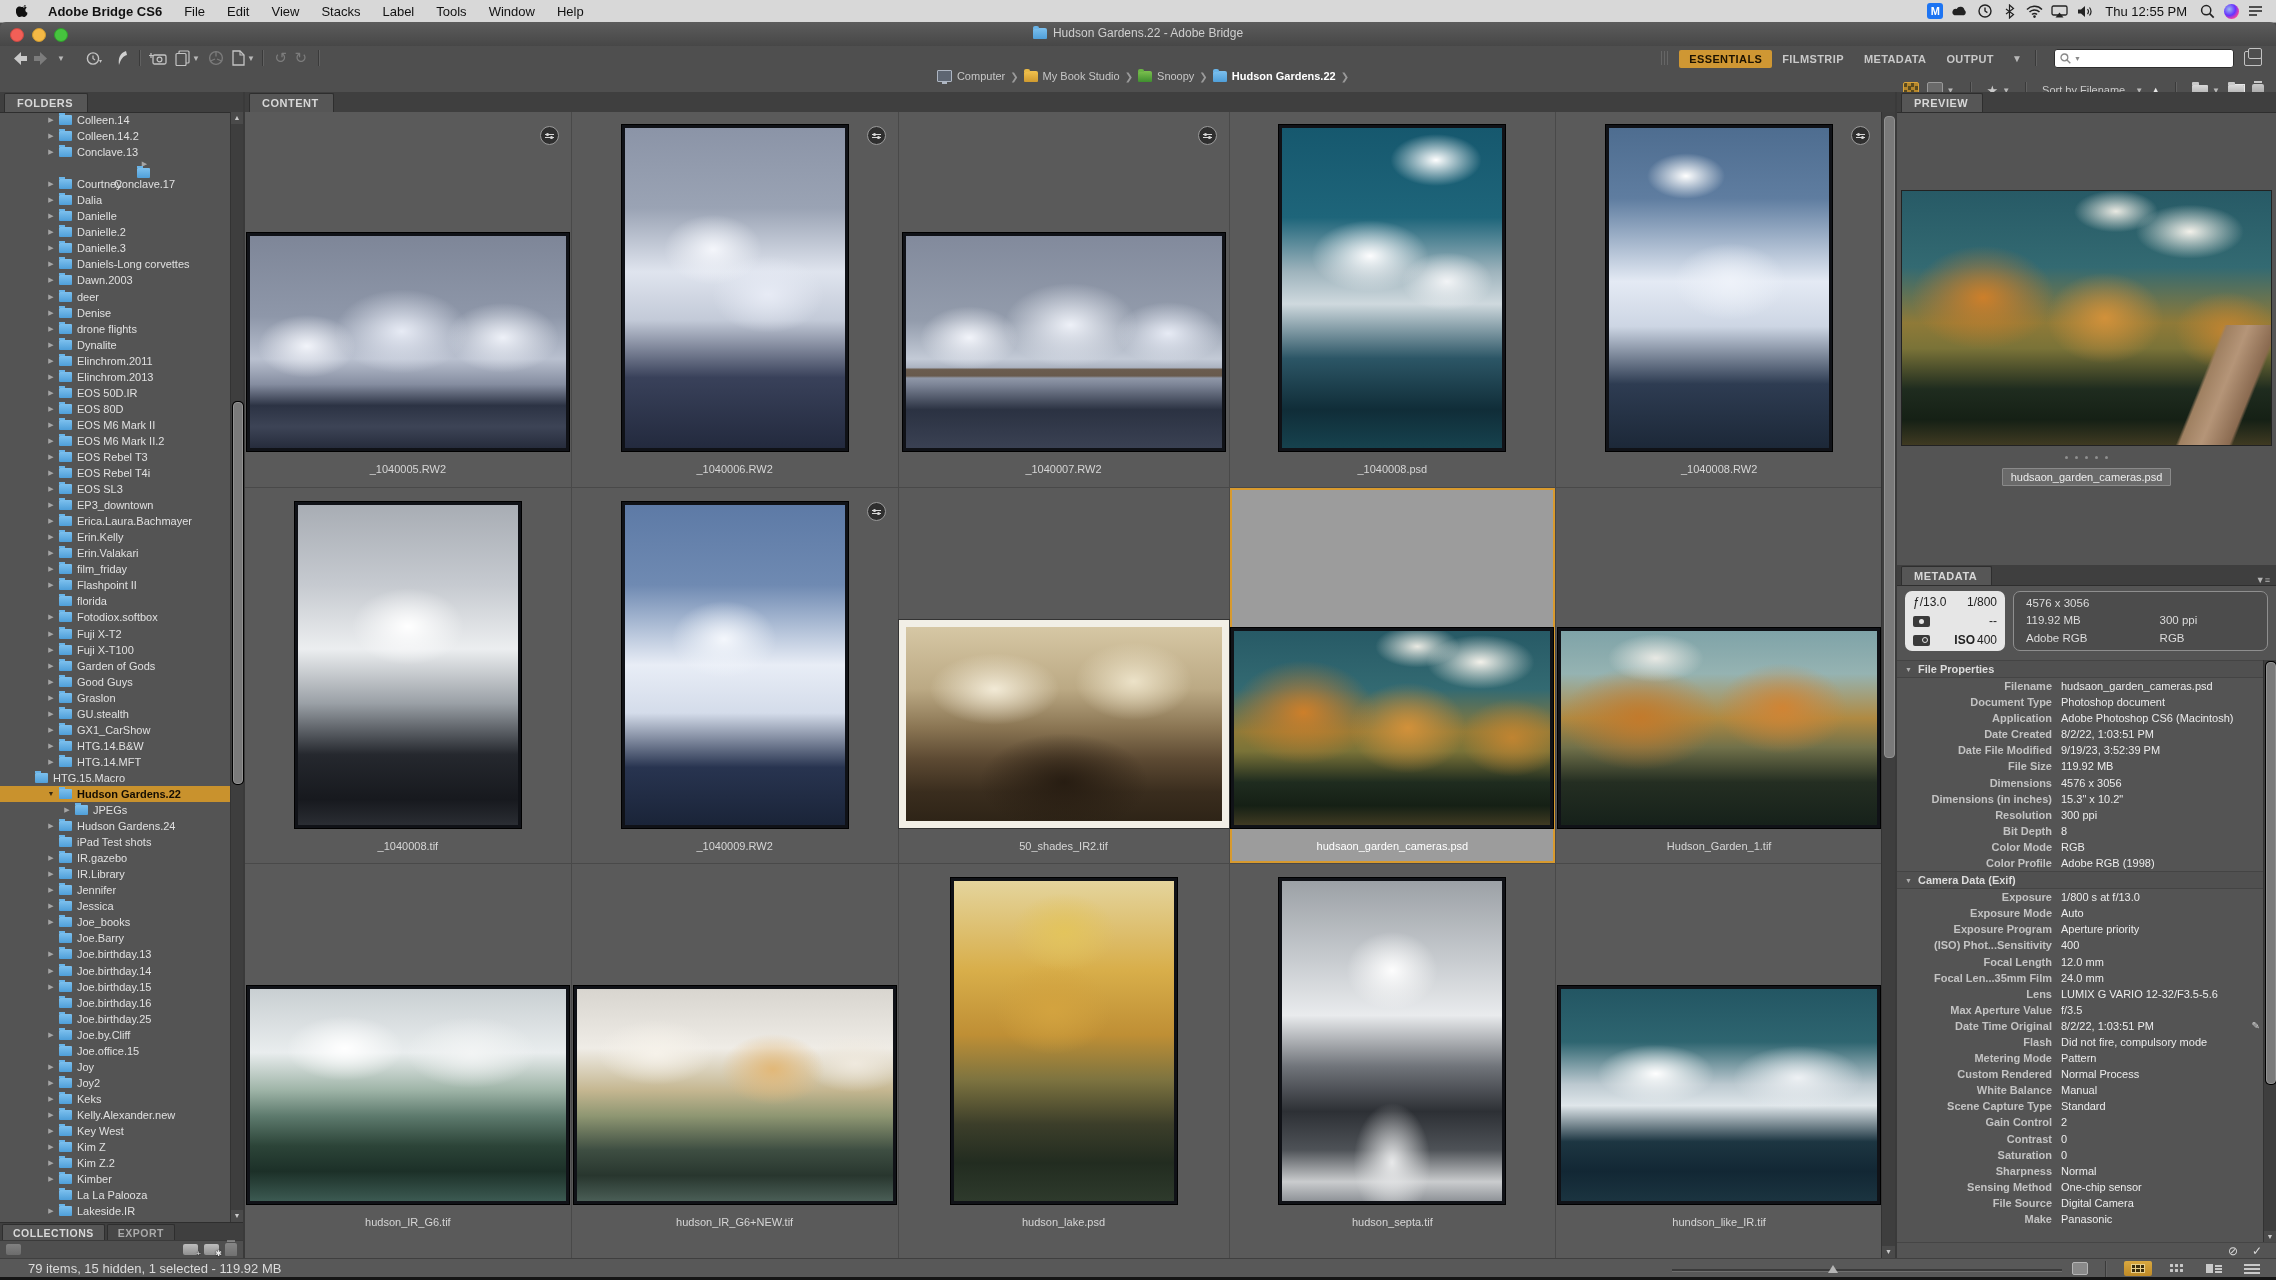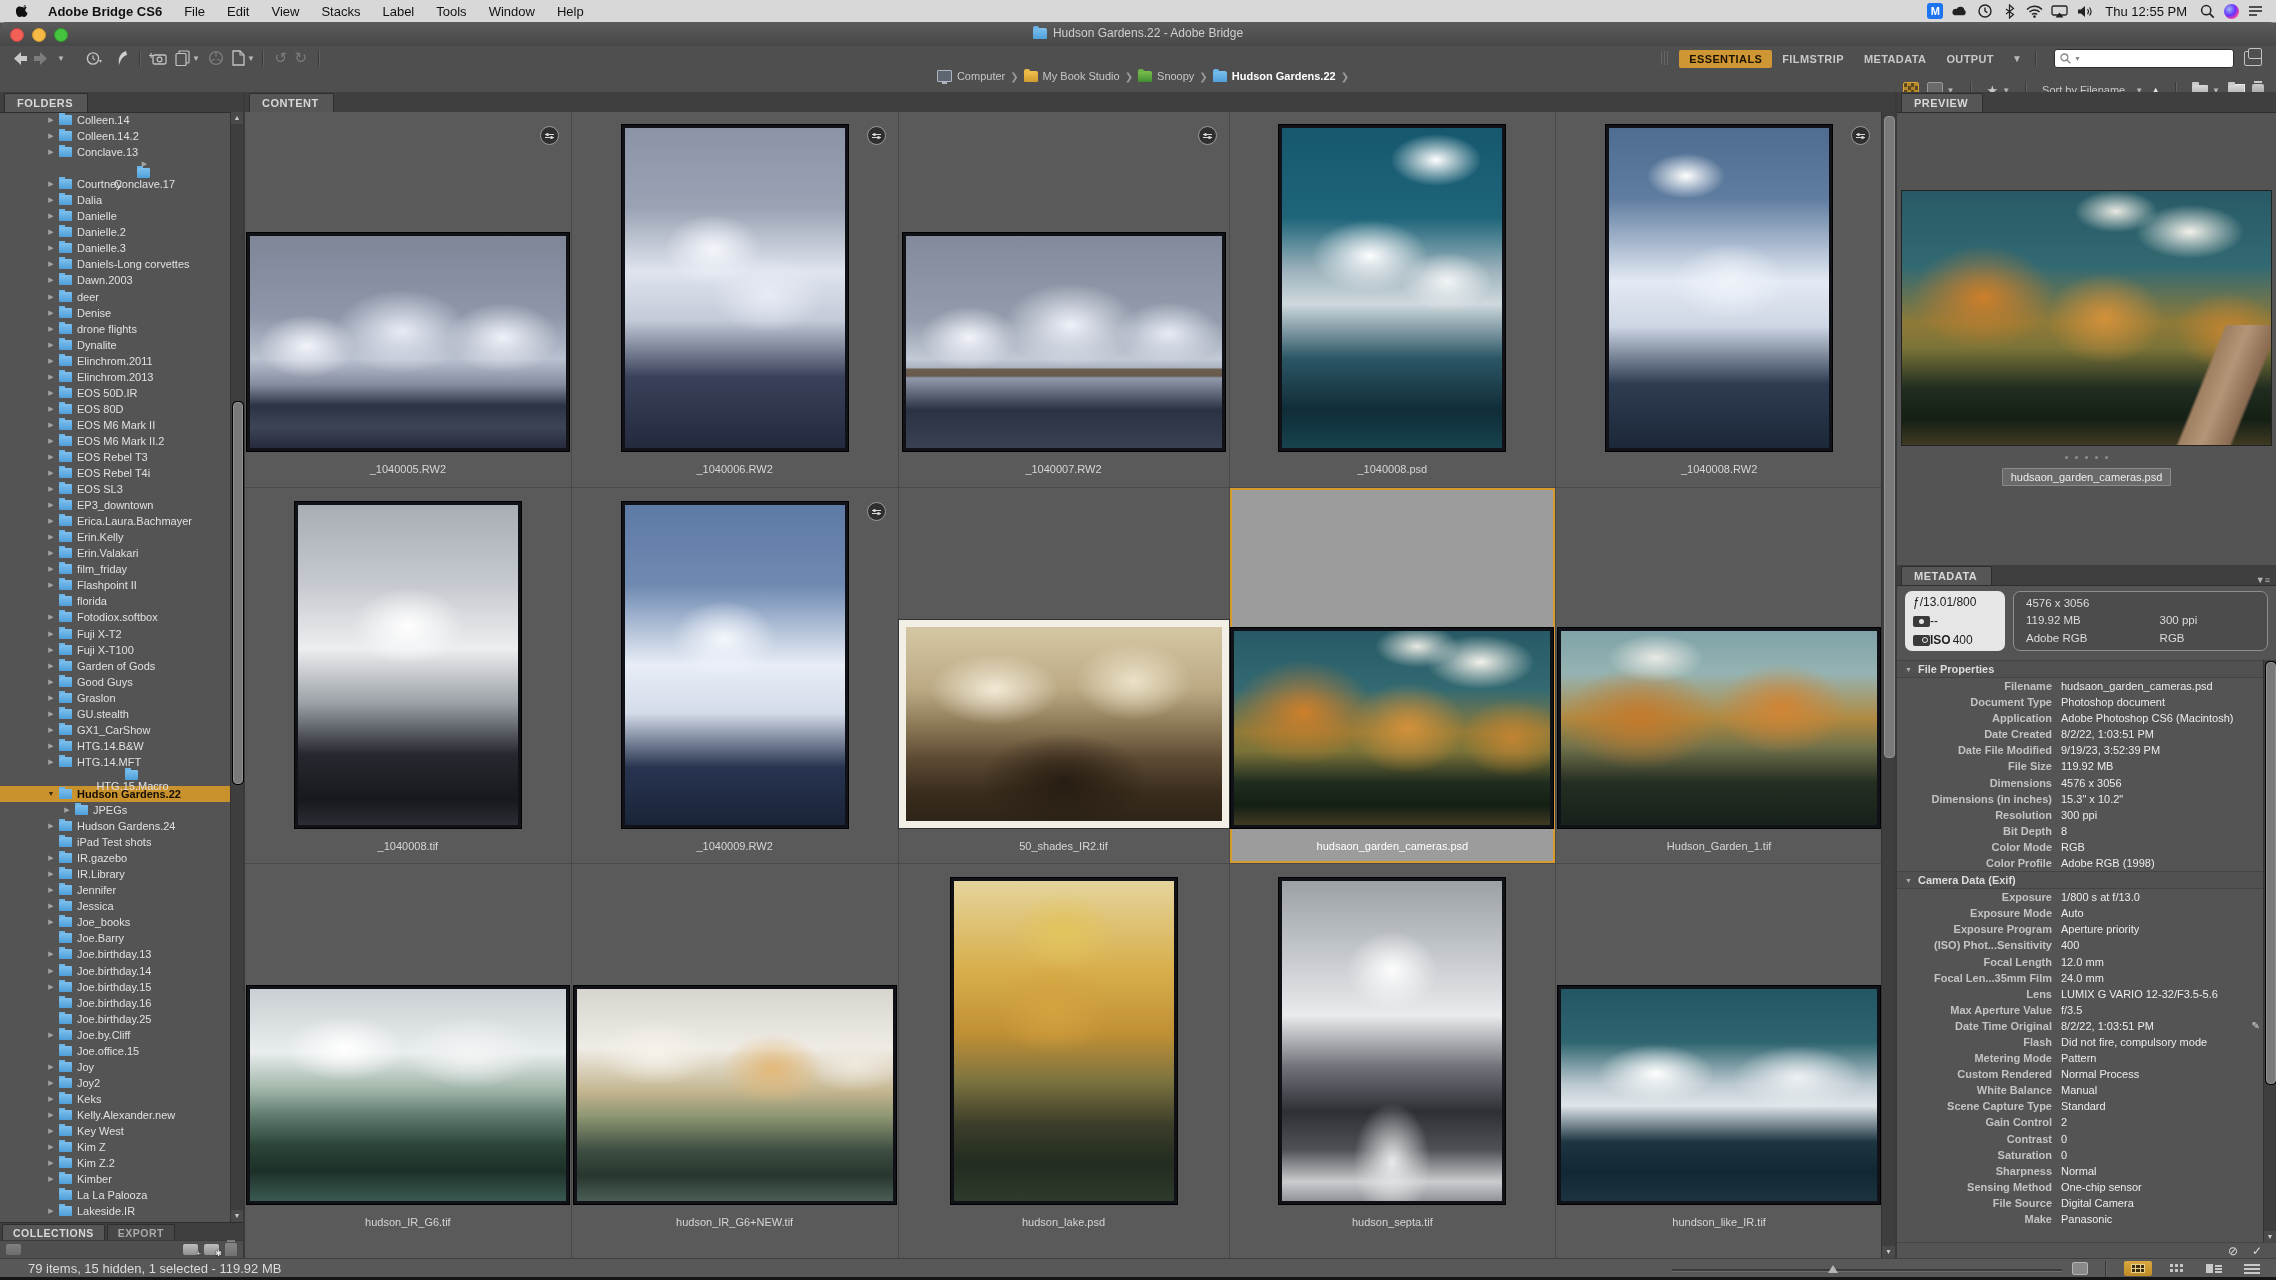--- a/index.html
+++ b/index.html
@@ -126,21 +126,21 @@
   .parea{position:absolute;left:0;top:20px;width:379px;height:453px;}
   .preview-art{position:absolute;left:4px;top:78px;width:369px;height:254px;border:1px solid #222;overflow:hidden;}
   .preview-art:after{content:"";position:absolute;right:-8px;bottom:0;width:130px;height:120px;background:linear-gradient(112deg,rgba(0,0,0,0) 42%,#9f8061 44%,#b59578 56%,#8a6a50 72%,rgba(0,0,0,0) 74%);}
   .rating-dots{position:absolute;left:0;right:0;top:344px;display:flex;justify-content:center;gap:7px;}
   .rating-dots span{width:3px;height:3px;border-radius:50%;background:#8f8f8f;}
   .pv-name{position:absolute;left:0;right:0;top:356px;display:flex;justify-content:center;}
   .pv-name div{background:#6a6a6a;border:1px solid #8a8a8a;color:#ececec;font-size:11px;padding:2px 8px;border-radius:1px;}
   .mtabstrip{position:absolute;left:0;top:473px;width:379px;}
   .placard{position:absolute;left:0;top:493px;width:379px;height:75px;display:flex;gap:8px;padding:6px 8px;box-sizing:border-box;}
   .pl-left{width:100px;height:60px;background:#e6e6e6;border-radius:7px;color:#222;font-size:12px;display:flex;flex-direction:column;justify-content:space-between;padding:5px 8px;box-sizing:border-box;}
-  .pl-row{display:flex;justify-content:flex-start;align-items:center;line-height:1;}
+  .pl-row{display:flex;justify-content:space-between;align-items:center;line-height:1;}
   .meter-ico{width:17px;height:11px;background:#3a3a3a;border-radius:2px;position:relative;}
   .meter-ico:after{content:"";position:absolute;left:6px;top:3px;width:5px;height:5px;background:#e6e6e6;border-radius:50%;}
   .cam-ico{width:17px;height:11px;background:#3a3a3a;border-radius:2px;position:relative;}
   .cam-ico:after{content:"";position:absolute;right:2px;top:2px;width:6px;height:6px;border:1.5px solid #e6e6e6;border-radius:50%;box-sizing:border-box;}
   .iso-sm{font-size:12px;font-weight:bold;margin-right:2px;}
   .pl-right{flex:1;height:60px;background:#4c4c4c;border:1px solid #8f8f8f;border-radius:7px;color:#dcdcdc;font-size:11.5px;display:grid;grid-template-columns:1.4fr 1fr;align-content:space-between;padding:6px 12px;box-sizing:border-box;line-height:1;}
   .msections{position:absolute;left:0;top:568px;width:367px;}
   .msec-h{height:16px;background:#505050;border-top:1px solid #444;border-bottom:1px solid #444;display:flex;align-items:center;gap:6px;font-size:11px;font-weight:bold;color:#dcdcdc;padding-left:8px;}
   .msec-h .tri{font-size:7px;color:#b0b0b0;}
   .mrow{display:flex;font-size:11px;line-height:16.1px;height:16.1px;white-space:nowrap;}
@@ -579,21 +579,21 @@
           <div class="frow" style="padding-left: 46px;">
             <span class="tri">▶</span>
             <span class="ficon"></span>
             <span>HTG.14.B&amp;W</span>
           </div>
           <div class="frow" style="padding-left: 46px;">
             <span class="tri">▶</span>
             <span class="ficon"></span>
             <span>HTG.14.MFT</span>
           </div>
-          <div class="frow" style="padding-left: 22px; flex-direction: column;">
+          <div class="frow" style="padding-left: 22px;">
             <span class="tri"></span>
             <span class="ficon"></span>
             <span>HTG.15.Macro</span>
           </div>
           <div class="frow sel" style="padding-left: 46px;">
             <span class="tri">▼</span>
             <span class="ficon"></span>
             <span>Hudson Gardens.22</span>
           </div>
           <div class="frow" style="padding-left: 62px;">

